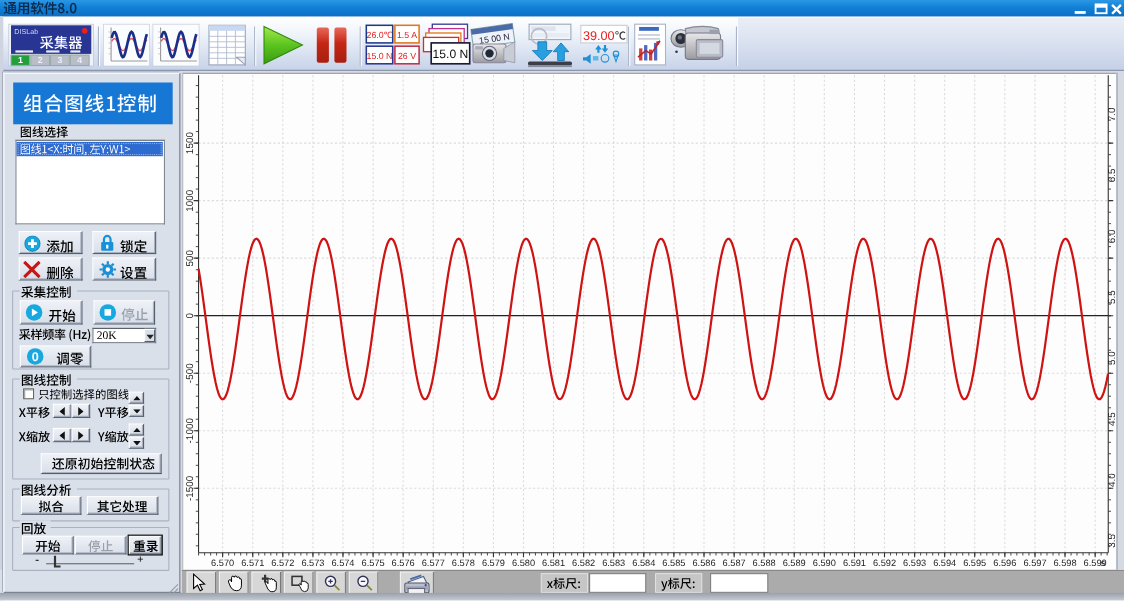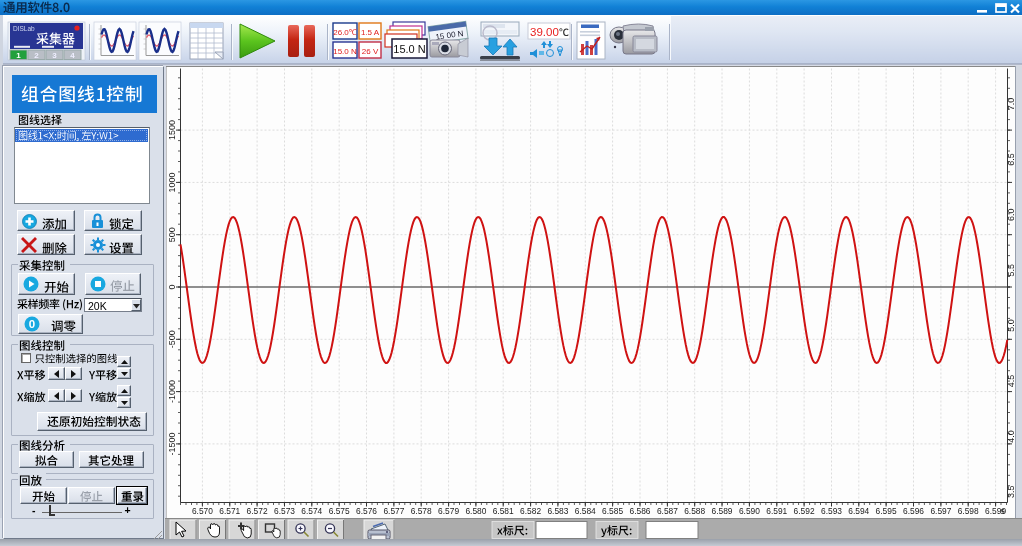--- a/index.html
+++ b/index.html
@@ -16,21 +16,21 @@
 #panel .lb .sel { position:absolute; left:0px; top:0.5px; width:133px; height:13px; background:#2e6bd0; outline:1px dotted #90b0e8; outline-offset:-2px;}
 .b { position:absolute; background:linear-gradient(#eef1f7,#d9dfe9); border:1px solid #fff;
   border-right-color:#55606e; border-bottom-color:#55606e; box-shadow:inset -1px -1px 0 #aab2c0; }
 .b.dis { }
 .b.foc { outline:1px solid #000; outline-offset:0px; }
 .grp { position:absolute; border:1px solid #aab2c2; border-radius:1px; }
 .grplab { position:absolute; background:#dae0ea; }
 .inp { position:absolute; background:#fff; border:1px solid #777f8c; border-top-color:#4a525e; }
 .spn { position:absolute; background:#d9dfe9; border:1px solid #fff; border-right-color:#55606e; border-bottom-color:#55606e; }
 .cb { position:absolute; width:10px; height:10px; background:#fff; border:1px solid #666; box-shadow:inset 1px 1px 0 #aaa; }
-.lt { position:absolute; font-size:10.5px; color:#000; }
+.lt { position:absolute; font-size:10.5px; color:#000;font-family:Liberation Serif, serif; }
 #lstrip { position:absolute; left:0; top:15px; width:3px; height:531px; background:#cfd5e0; }
 #rstrip { position:absolute; right:0; top:66px; width:7px; height:452px; background:#d4d9e2; border-left:1px solid #98a0ae; }
 #bot { position:absolute; left:0; top:539px; width:1022px; height:7px; background:linear-gradient(#9aa0aa,#c6cbd4); }
 #botl { position:absolute; left:0px; top:518px; width:165px; height:21px; background:#dae0ea; }
 </style></head><body>
 <div id="win">
   <div id="title"></div>
   <svg class="t" style="left:3px;top:1px" width="90" height="14" viewBox="0 -11 90 14">
       <path d="M3.4 -5.8V-1.1H2.1V-4.6H0.4V-5.8ZM0.6 -9.3 1.6 -10.1Q1.9 -9.8 2.3 -9.5Q2.8 -9.1 3.2 -8.7Q3.5 -8.4 3.8 -8.1L2.8 -7.2Q2.6 -7.5 2.2 -7.8Q1.8 -8.2 1.4 -8.6Q1.0 -9.0 0.6 -9.3ZM5.5 -8.3 6.4 -9.0Q6.9 -8.8 7.6 -8.5Q8.3 -8.3 8.9 -8.0Q9.5 -7.7 9.9 -7.5L9.0 -6.6Q8.6 -6.9 8.0 -7.2Q7.4 -7.5 6.8 -7.8Q6.1 -8.1 5.5 -8.3ZM4.5 -7.4H10.9V-6.5H5.8V-1.0H4.5ZM10.3 -7.4H11.6V-2.2Q11.6 -1.7 11.5 -1.5Q11.4 -1.3 11.1 -1.1Q10.8 -1.0 10.4 -1.0Q10.0 -0.9 9.4 -0.9Q9.3 -1.2 9.2 -1.5Q9.1 -1.8 9.0 -2.0Q9.4 -2.0 9.7 -2.0Q10.0 -2.0 10.1 -2.0Q10.2 -2.0 10.2 -2.0Q10.3 -2.1 10.3 -2.2ZM4.6 -10.2H10.6V-9.1H4.6ZM5.2 -5.7H10.7V-4.7H5.2ZM5.2 -3.9H10.7V-2.9H5.2ZM7.4 -7.0H8.6V-1.0H7.4ZM10.2 -10.2H10.5L10.7 -10.2L11.5 -9.6Q10.9 -9.0 10.0 -8.4Q9.1 -7.8 8.3 -7.4Q8.2 -7.5 8.0 -7.8Q7.8 -8.0 7.6 -8.1Q8.1 -8.3 8.6 -8.7Q9.1 -9.0 9.5 -9.3Q9.9 -9.6 10.2 -9.9ZM2.8 -1.6Q3.1 -1.6 3.4 -1.4Q3.6 -1.2 4.1 -0.9Q4.8 -0.5 5.6 -0.4Q6.4 -0.3 7.4 -0.3Q8.0 -0.3 8.6 -0.3Q9.2 -0.4 9.8 -0.4Q10.5 -0.4 11.1 -0.5Q11.7 -0.5 12.2 -0.6Q12.1 -0.4 12.0 -0.2Q11.9 0.0 11.9 0.3Q11.8 0.5 11.8 0.7Q11.4 0.7 10.9 0.7Q10.4 0.8 9.8 0.8Q9.1 0.8 8.5 0.8Q7.9 0.8 7.4 0.8Q6.2 0.8 5.4 0.7Q4.6 0.5 3.9 0.2Q3.6 -0.0 3.3 -0.3Q3.0 -0.5 2.8 -0.5Q2.6 -0.5 2.3 -0.3Q2.0 -0.1 1.8 0.3Q1.5 0.6 1.2 1.0L0.4 -0.1Q1.0 -0.8 1.6 -1.2Q2.3 -1.6 2.8 -1.6Z M14.8 -9.7H22.6V-8.5H14.8ZM14.8 -6.8H22.6V-5.6H14.8ZM14.8 -3.9H22.7V-2.6H14.8ZM14.1 -9.7H15.4V-5.2Q15.4 -4.5 15.3 -3.6Q15.3 -2.8 15.1 -1.9Q14.9 -1.1 14.5 -0.3Q14.2 0.5 13.6 1.2Q13.5 1.0 13.3 0.9Q13.1 0.7 12.9 0.5Q12.7 0.4 12.6 0.3Q13.1 -0.3 13.4 -1.0Q13.7 -1.7 13.8 -2.4Q14.0 -3.1 14.0 -3.8Q14.1 -4.6 14.1 -5.2ZM22.1 -9.7H23.5V-0.5Q23.5 0.0 23.3 0.3Q23.2 0.6 22.8 0.8Q22.5 0.9 21.9 1.0Q21.3 1.0 20.4 1.0Q20.4 0.8 20.3 0.4Q20.1 -0.0 20.0 -0.3Q20.4 -0.3 20.7 -0.2Q21.1 -0.2 21.4 -0.2Q21.7 -0.2 21.8 -0.2Q22.0 -0.3 22.1 -0.3Q22.1 -0.4 22.1 -0.6ZM17.9 -9.2H19.3V0.9H17.9Z M31.7 -8.8H35.6V-7.6H31.7ZM31.7 -10.6 33.0 -10.4Q32.8 -9.3 32.6 -8.3Q32.3 -7.3 32.0 -6.4Q31.7 -5.6 31.2 -4.9Q31.1 -5.0 30.9 -5.2Q30.7 -5.3 30.5 -5.5Q30.3 -5.6 30.1 -5.7Q30.6 -6.3 30.9 -7.0Q31.2 -7.8 31.4 -8.7Q31.6 -9.6 31.7 -10.6ZM35.3 -8.8H35.5L35.7 -8.8L36.6 -8.6Q36.5 -8.0 36.3 -7.3Q36.2 -6.7 36.0 -6.1Q35.9 -5.5 35.7 -5.1L34.7 -5.4Q34.8 -5.8 34.9 -6.3Q35.0 -6.9 35.1 -7.4Q35.2 -8.0 35.3 -8.6ZM32.6 -6.4H33.9V-5.8Q33.9 -5.1 33.8 -4.2Q33.7 -3.4 33.4 -2.4Q33.2 -1.5 32.6 -0.6Q31.9 0.3 30.9 1.1Q30.8 1.0 30.7 0.8Q30.5 0.6 30.3 0.5Q30.1 0.3 29.9 0.2Q30.9 -0.5 31.4 -1.3Q32.0 -2.1 32.2 -2.9Q32.5 -3.7 32.6 -4.5Q32.6 -5.2 32.6 -5.8ZM33.8 -4.7Q34.0 -3.7 34.4 -2.8Q34.8 -1.8 35.3 -1.1Q35.9 -0.4 36.7 -0.0Q36.6 0.1 36.4 0.3Q36.2 0.5 36.1 0.7Q35.9 0.9 35.8 1.1Q35.0 0.6 34.4 -0.3Q33.7 -1.1 33.4 -2.2Q33.0 -3.3 32.7 -4.5ZM25.0 -9.2H30.5V-7.9H25.0ZM27.8 -7.1H29.0V1.1H27.8ZM24.9 -2.3Q25.6 -2.4 26.5 -2.5Q27.4 -2.6 28.4 -2.8Q29.5 -2.9 30.5 -3.0L30.5 -1.8Q29.1 -1.6 27.7 -1.3Q26.3 -1.1 25.2 -0.9ZM25.6 -4.0Q25.5 -4.1 25.5 -4.3Q25.4 -4.5 25.3 -4.7Q25.2 -4.9 25.2 -5.1Q25.4 -5.2 25.5 -5.4Q25.7 -5.7 25.9 -6.1Q26.0 -6.3 26.1 -6.7Q26.3 -7.2 26.5 -7.8Q26.7 -8.4 26.9 -9.1Q27.1 -9.9 27.2 -10.6L28.5 -10.3Q28.3 -9.3 28.0 -8.3Q27.6 -7.3 27.3 -6.3Q26.9 -5.4 26.5 -4.7V-4.6Q26.5 -4.6 26.4 -4.6Q26.2 -4.5 26.0 -4.4Q25.9 -4.3 25.7 -4.2Q25.6 -4.0 25.6 -4.0ZM25.6 -4.0V-5.0L26.2 -5.3H30.4L30.4 -4.1H26.6Q26.3 -4.1 26.0 -4.1Q25.7 -4.0 25.6 -4.0Z M44.2 -10.4H45.5V1.1H44.2ZM42.0 -9.9 43.3 -9.6Q43.1 -8.8 42.9 -8.0Q42.6 -7.1 42.3 -6.4Q42.0 -5.7 41.7 -5.1Q41.6 -5.2 41.3 -5.3Q41.1 -5.5 40.9 -5.6Q40.7 -5.7 40.5 -5.8Q40.9 -6.3 41.2 -6.9Q41.4 -7.6 41.7 -8.4Q41.9 -9.1 42.0 -9.9ZM42.4 -8.1H48.2V-6.8H42.1ZM40.7 -4.5H48.8V-3.2H40.7ZM39.9 -10.5 41.1 -10.1Q40.7 -9.1 40.2 -8.0Q39.7 -7.0 39.0 -6.0Q38.4 -5.1 37.8 -4.4Q37.7 -4.5 37.6 -4.8Q37.4 -5.1 37.3 -5.3Q37.1 -5.6 37.0 -5.8Q37.6 -6.3 38.1 -7.1Q38.6 -7.9 39.1 -8.8Q39.6 -9.6 39.9 -10.5ZM38.6 -7.1 39.9 -8.4 39.9 -8.4V1.1H38.6Z M52.6 0.2Q51.8 0.2 51.1 -0.1Q50.4 -0.5 50.0 -1.0Q49.6 -1.6 49.6 -2.3Q49.6 -2.9 49.8 -3.4Q50.0 -3.8 50.4 -4.2Q50.8 -4.5 51.2 -4.7V-4.8Q50.7 -5.2 50.3 -5.7Q50.0 -6.2 50.0 -7.0Q50.0 -7.7 50.3 -8.2Q50.7 -8.8 51.3 -9.1Q51.9 -9.4 52.7 -9.4Q53.5 -9.4 54.1 -9.1Q54.7 -8.8 55.0 -8.2Q55.3 -7.7 55.3 -6.9Q55.3 -6.5 55.1 -6.1Q55.0 -5.7 54.7 -5.3Q54.4 -5.0 54.1 -4.8V-4.7Q54.5 -4.5 54.9 -4.2Q55.2 -3.8 55.5 -3.4Q55.7 -2.9 55.7 -2.3Q55.7 -1.6 55.3 -1.0Q54.9 -0.5 54.2 -0.2Q53.5 0.2 52.6 0.2ZM53.2 -5.2Q53.6 -5.6 53.8 -6.0Q54.0 -6.4 54.0 -6.8Q54.0 -7.2 53.8 -7.5Q53.7 -7.9 53.4 -8.0Q53.1 -8.2 52.6 -8.2Q52.1 -8.2 51.8 -7.9Q51.4 -7.6 51.4 -7.0Q51.4 -6.5 51.7 -6.2Q51.9 -5.9 52.3 -5.6Q52.7 -5.4 53.2 -5.2ZM52.7 -1.0Q53.1 -1.0 53.4 -1.2Q53.8 -1.3 53.9 -1.6Q54.1 -1.9 54.1 -2.3Q54.1 -2.7 54.0 -3.0Q53.8 -3.3 53.5 -3.5Q53.2 -3.7 52.8 -3.9Q52.4 -4.1 52.0 -4.3Q51.6 -4.0 51.3 -3.5Q51.0 -3.0 51.0 -2.5Q51.0 -2.0 51.2 -1.7Q51.4 -1.4 51.8 -1.2Q52.2 -1.0 52.7 -1.0Z M58.1 0.2Q57.6 0.2 57.3 -0.1Q57.0 -0.5 57.0 -0.9Q57.0 -1.4 57.3 -1.7Q57.6 -2.0 58.1 -2.0Q58.5 -2.0 58.8 -1.7Q59.1 -1.4 59.1 -0.9Q59.1 -0.5 58.8 -0.1Q58.5 0.2 58.1 0.2Z M63.5 0.2Q62.6 0.2 61.9 -0.4Q61.2 -0.9 60.9 -2.0Q60.5 -3.1 60.5 -4.7Q60.5 -6.3 60.9 -7.3Q61.2 -8.4 61.9 -8.9Q62.6 -9.4 63.5 -9.4Q64.5 -9.4 65.2 -8.9Q65.8 -8.3 66.2 -7.3Q66.6 -6.3 66.6 -4.7Q66.6 -3.1 66.2 -2.0Q65.8 -0.9 65.2 -0.4Q64.5 0.2 63.5 0.2ZM63.5 -1.1Q64.0 -1.1 64.3 -1.5Q64.7 -1.8 64.8 -2.6Q65.0 -3.3 65.0 -4.7Q65.0 -6.0 64.8 -6.7Q64.7 -7.5 64.3 -7.8Q64.0 -8.1 63.5 -8.1Q63.1 -8.1 62.8 -7.8Q62.4 -7.5 62.2 -6.7Q62.0 -6.0 62.0 -4.7Q62.0 -3.3 62.2 -2.6Q62.4 -1.8 62.8 -1.5Q63.1 -1.1 63.5 -1.1Z" fill="#0a2c50"></path>
     </svg>

